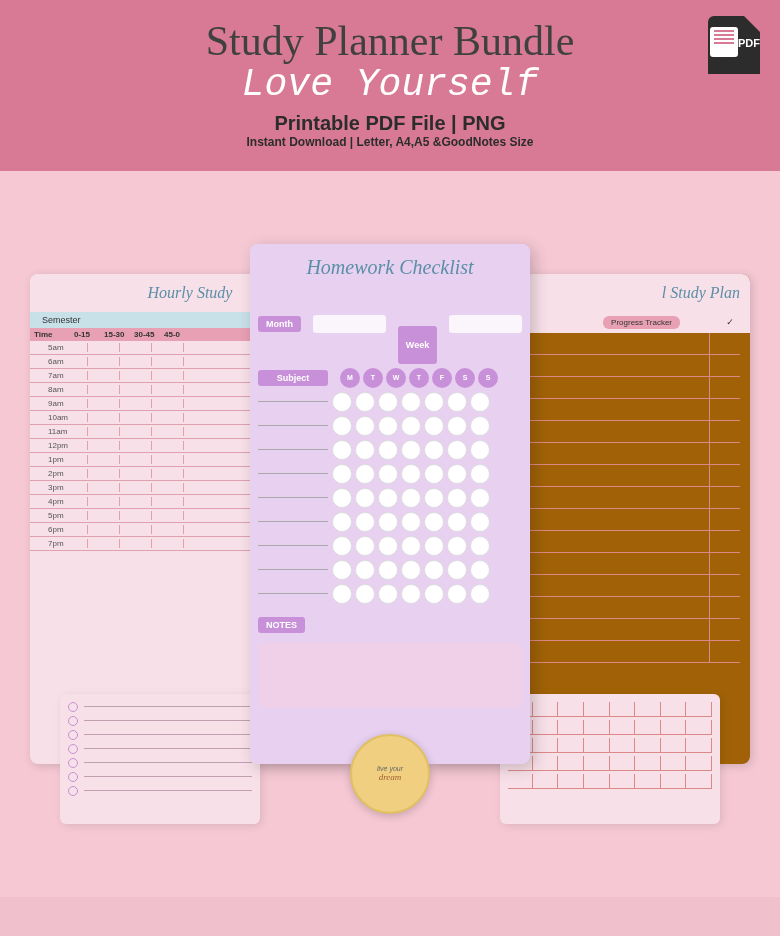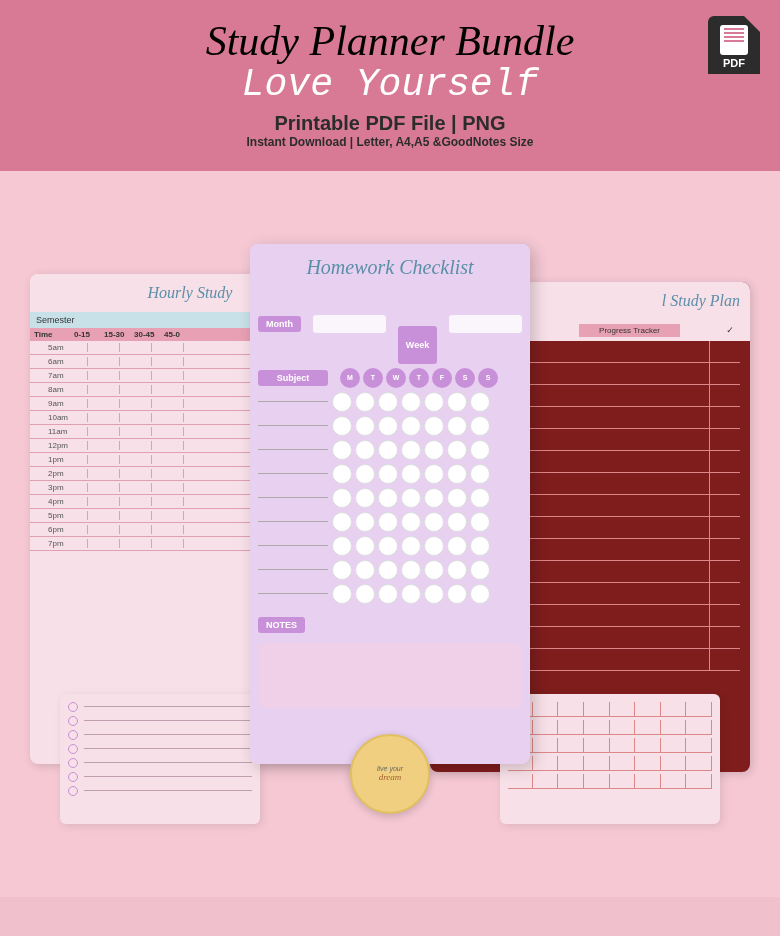--- a/index.html
+++ b/index.html
@@ -15,22 +15,21 @@
     .header {
       background: #d87a96;
       width: 100%;
       padding: 18px 20px 22px;
       text-align: center;
       position: relative;
     }
     .header-title1 {
       font-family: 'Georgia', cursive;
       font-size: 42px;
-      color: #000000;
-      font-style: italic;
+      color: #404040;
       font-weight: normal;
       line-height: 1.1;
     }
     .header-title2 {
       font-family: Liberation Mono, monospace;
       font-size: 38px;
       color: white;
       font-style: italic;
       font-weight: normal;
       line-height: 1.1;
@@ -48,21 +47,21 @@
     }
     .pdf-icon {
       position: absolute;
       top: 16px;
       right: 20px;
       width: 52px;
       height: 58px;
       background: #2c2c2c;
       border-radius: 6px 6px 0 0;
       display: flex;
-      flex-direction: column;
+      flex-direction: row;
       align-items: center;
       justify-content: flex-end;
       padding-bottom: 5px;
     }
     .pdf-icon::before {
       content: '';
       position: absolute;
       top: 0; right: 0;
       width: 16px; height: 16px;
       background: #d87a96;
@@ -137,21 +136,21 @@
     }
     .card-left-title {
       font-size: 16px;
       color: #5b8fa8;
       font-style: italic;
       font-family: Georgia, serif;
     }
     .card-left-semester-row {
       display: flex;
       background: #c8e0e8;
-      padding: 3px 6px;
+      padding: 3px 12px;
       font-size: 9px;
       color: #333;
       gap: 50px;
     }
     .card-left-time-header {
       display: grid;
       grid-template-columns: 40px 30px 30px 30px 30px;
       background: #e8a0b4;
       padding: 2px 4px;
       font-size: 8px;
@@ -168,24 +167,24 @@
       color: #555;
       gap: 2px;
     }
     .time-row span { border-right: 1px solid #e0a0b0; }
     .time-row span:last-child { border-right: none; }
 
     
     .card-right {
       position: absolute;
       right: 0;
-      top: 38px;
+      top: 30px;
       width: 320px;
       height: 490px;
-      background: #7f1d1d;
+      background: #a16207;
       border-radius: 8px;
       box-shadow: 2px 2px 10px rgba(0,0,0,0.15);
       overflow: hidden;
       z-index: 1;
     }
     .card-right-header {
       background: #f8e0e8;
       padding: 10px;
       text-align: right;
     }
@@ -200,22 +199,22 @@
       justify-content: flex-end;
       align-items: center;
       background: #f8e0e8;
       padding: 4px 10px;
       font-size: 9px;
       color: #333;
       gap: 40px;
     }
     .progress-label {
       background: #e8a0b4;
-      padding: 2px 20px;
-      border-radius: 0;
+      padding: 2px 8px;
+      border-radius: 6px;
       font-size: 8px;
     }
     .progress-grid {
       display: flex;
       flex-direction: column;
       padding: 0 10px;
     }
     .progress-row {
       display: grid;
       grid-template-columns: 1fr 30px;

